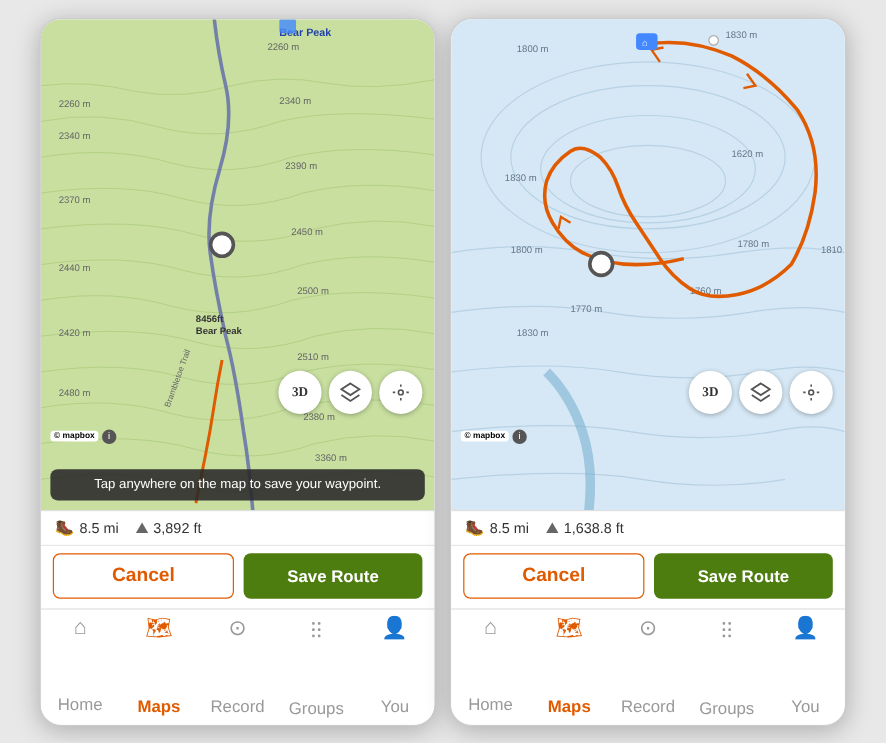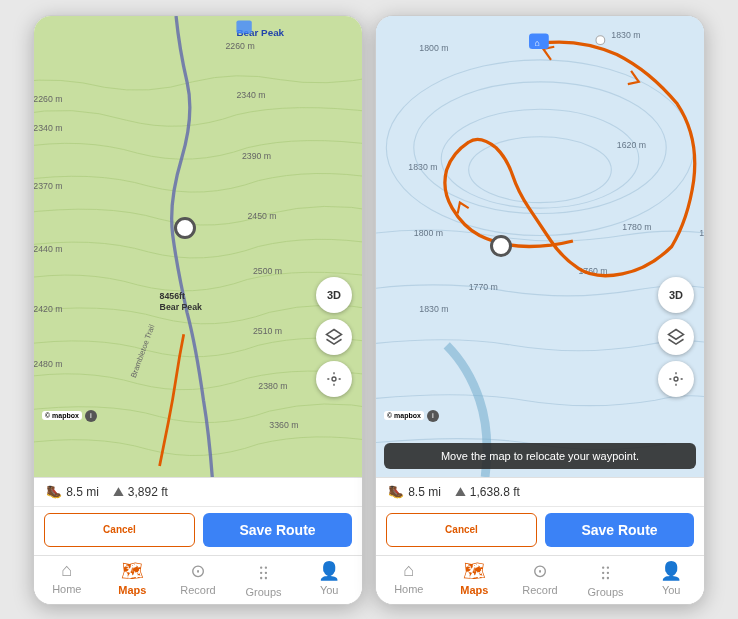--- a/index.html
+++ b/index.html
@@ -41,22 +41,23 @@
     
     .map-right {
       background: #d6e8f5;
     }
     
     .map-controls {
       position: absolute;
       right: 10px;
       bottom: 80px;
       display: flex;
-      flex-direction: column;
+      flex-direction: row;
       gap: 6px;
+      font-family: Liberation Serif, serif;
     }
     .map-btn {
       width: 36px;
       height: 36px;
       background: #fff;
       border-radius: 50%;
       display: flex;
       align-items: center;
       justify-content: center;
       box-shadow: 0 1px 4px rgba(0,0,0,0.3);
@@ -146,30 +147,30 @@
       gap: 8px;
       border-top: 1px solid #e8e8e8;
     }
     .btn-cancel {
       flex: 1;
       padding: 9px;
       border: 1.5px solid #e05a00;
       border-radius: 6px;
       background: #fff;
       color: #e05a00;
-      font-size: 10px;
+      font-size: 16px;
       font-weight: 600;
       cursor: pointer;
     }
     .btn-save {
       flex: 1;
       padding: 9px;
       border: none;
       border-radius: 6px;
-      background: #3b82f6;
+      background: #4d7c0f;
       color: #fff;
       font-size: 14px;
       font-weight: 600;
       cursor: pointer;
     }
     
     .bottom-nav {
       background: #fff;
       padding: 4px 0 6px;
       display: flex;
@@ -185,22 +186,23 @@
       flex: 1;
     }
     .nav-icon {
       font-size: 18px;
       color: #999;
     }
     .nav-icon.active {
       color: #e05a00;
     }
     .nav-label {
-      font-size: 11px;
+      font-size: 14px;
       color: #999;
+      margin-top: 44px;
     }
     .nav-label.active {
       color: #e05a00;
       font-weight: bold;
     }
     
     .route-svg {
       position: absolute;
       top: 0; left: 0;
       width: 100%; height: 100%;
@@ -277,20 +279,21 @@
             <path d="M12 2v3M12 19v3M2 12h3M19 12h3"></path>
           </svg>
         </div>
       </div>
 
       <div class="mapbox-attr">
         <span class="mapbox-logo">© mapbox</span>
         <div class="info-icon">i</div>
       </div>
 
+      <div class="toast">Tap anywhere on the map to save your waypoint.</div>
     </div>
 
     <div class="stats-bar">
       <div class="stat-item">
         <span class="stat-icon">🥾</span>
         <span>8.5 mi</span>
       </div>
       <div class="stat-item">
         <span class="stat-icon">⛰</span>
         <span>3,892 ft</span>
@@ -388,21 +391,20 @@
             <path d="M12 2v3M12 19v3M2 12h3M19 12h3"></path>
           </svg>
         </div>
       </div>
 
       <div class="mapbox-attr">
         <span class="mapbox-logo">© mapbox</span>
         <div class="info-icon">i</div>
       </div>
 
-      <div class="toast">Move the map to relocate your waypoint.</div>
     </div>
 
     <div class="stats-bar">
       <div class="stat-item">
         <span class="stat-icon">🥾</span>
         <span>8.5 mi</span>
       </div>
       <div class="stat-item">
         <span class="stat-icon">⛰</span>
         <span>1,638.8 ft</span>

